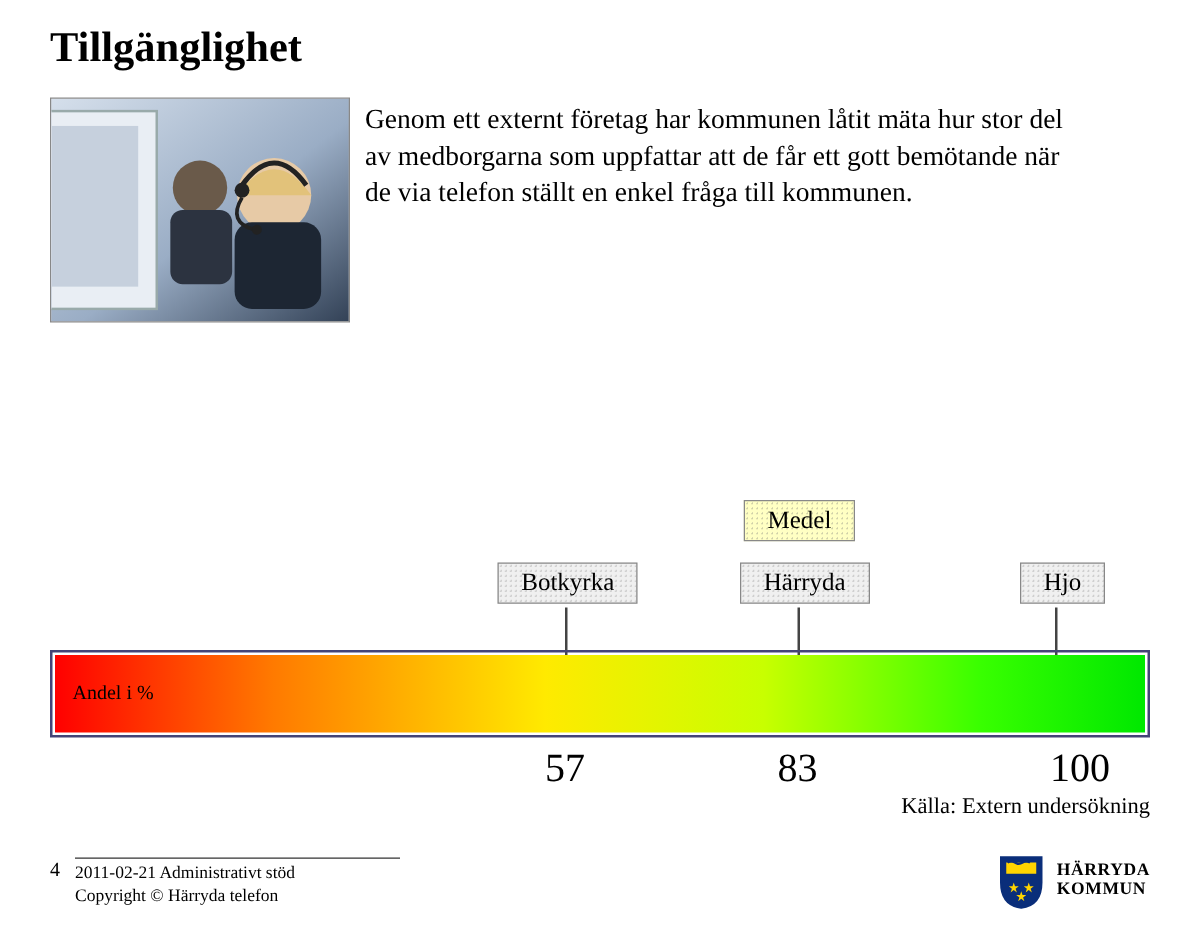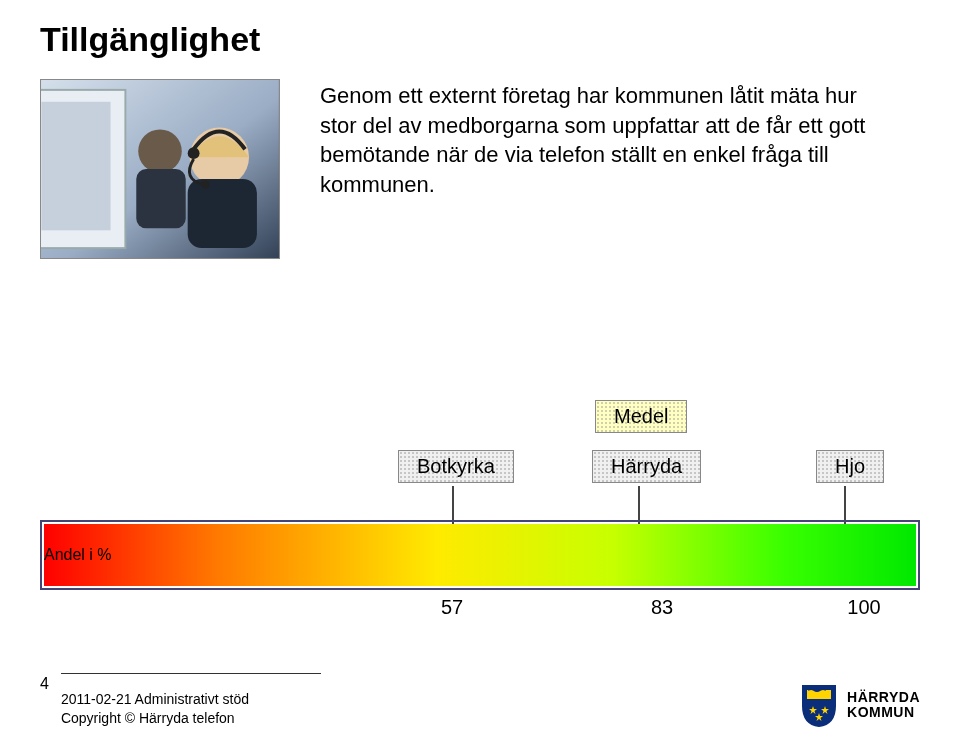--- a/index.html
+++ b/index.html
@@ -1,47 +1,47 @@
 <!DOCTYPE html>
 <html><head>
 <meta charset="utf-8">
 <style>
   * { box-sizing: border-box; margin: 0; padding: 0; }
   html, body { width: 960px; height: 750px; background: #fff; font-family: Arial, Helvetica, sans-serif; color: #000; }
-  .slide { position: relative; width: 960px; height: 750px; padding: 20px 40px 20px 40px; }
+  .slide { position: relative; width: 960px; height: 750px; padding: 20px 40px 20px 40px; font-family: Liberation Serif, serif; }
   .title { font-size: 34px; font-weight: bold; margin-bottom: 20px; }
-  .upper { display: flex; gap: 40px; margin-top: 10px; }
+  .upper { display: flex; gap: 12px; margin-top: 10px; }
   .photo { width: 240px; height: 180px; background: linear-gradient(135deg,#cfd9e6 0%, #9db0c8 45%, #3b4a5e 100%); border: 1px solid #888; position: relative; overflow: hidden; flex: 0 0 auto; }
   .photo svg { width: 100%; height: 100%; display: block; }
   .desc { font-size: 22px; line-height: 1.35; max-width: 560px; padding-top: 2px; }
   .chart-area { position: absolute; left: 40px; right: 40px; top: 390px; }
   .labels-row { position: relative; height: 130px; }
   .lbl { position: absolute; text-align: center; font-size: 20px; padding: 4px 18px; border: 1.5px solid #888; background-color: rgba(230,230,230,0.6); background-image: radial-gradient(rgba(120,120,120,0.35) 0.8px, transparent 0.8px); background-size: 4px 4px; }
   .lbl.medel { background-color: rgba(255,255,170,0.7); }
   .lbl.botk { left: 358px; top: 60px; }
   .lbl.medel { left: 555px; top: 10px; }
   .lbl.harr { left: 552px; top: 60px; }
   .lbl.hjo  { left: 776px; top: 60px; text-align: center; }
   .connector { position: absolute; width: 2px; background: #444; }
   .c-bot { left: 412px; top: 96px; height: 54px; }
   .c-har { left: 598px; top: 96px; height: 54px; }
   .c-hjo { left: 804px; top: 96px; height: 54px; }
   .gradbar-wrap { position: relative; height: 70px; border: 2px solid #447; }
   .gradbar { position: absolute; inset: 2px; background: linear-gradient(to right, #ff0000 0%, #ff7a00 20%, #ffea00 45%, #c8ff00 65%, #38ff00 85%, #00e800 100%); }
-  .axislabel { position: absolute; left: -2px; top: 50%; transform: translateY(-50%); font-size: 16px; background: #fff0; padding-left: 4px; }
-  .valrow { position: relative; height: 34px; font-size: 20px; }
+  .axislabel { position: absolute; left: -2px; top: 50%; transform: translateY(-50%); font-size: 16px; background: #fff0; padding-left: 18px; }
+  .valrow { position: relative; height: 34px; font-size: 32px; }
   .val { position: absolute; top: 6px; transform: translateX(-50%); }
   .v57 { left: 412px; }
-  .v83 { left: 622px; text-align: center; }
+  .v83 { left: 598px; text-align: center; }
   .v100 { left: 824px; }
   .source { position: absolute; right: 40px; top: 634px; font-size: 18px; }
   .footer { position: absolute; left: 40px; right: 40px; bottom: 22px; display: flex; align-items: flex-end; justify-content: space-between; }
   .footer-left { display: flex; align-items: flex-start; gap: 12px; }
   .pageno { font-size: 16px; padding-top: 2px; }
-  .footer-text { border-top: 1px solid #333; padding-top: 16px; font-size: 14px; line-height: 1.35; min-width: 260px; }
+  .footer-text { border-top: 1px solid #333; padding-top: 3px; font-size: 14px; line-height: 1.35; min-width: 260px; }
   .logo { display: flex; align-items: center; gap: 8px; }
   .logo-shield { width: 40px; height: 46px; }
   .logo-text { font-size: 14px; font-weight: bold; letter-spacing: 0.5px; line-height: 1.05; }
 </style>
 </head>
 <body>
 
 <div class="slide">
 
   <h1 class="title">Tillgänglighet</h1>
@@ -91,20 +91,21 @@
       <div class="gradbar"></div>
       <span class="axislabel">Andel i %</span>
     </div>
     <div class="valrow">
       <span class="val v57">57</span>
       <span class="val v83">83</span>
       <span class="val v100">100</span>
     </div>
   </div>
 
+  <div class="source">Källa: Extern undersökning</div>
 
   <div class="footer">
     <div class="footer-left">
       <div class="pageno">4</div>
       <div class="footer-text">
         <div>2011-02-21 Administrativt stöd</div>
         <div>Copyright © Härryda telefon</div>
       </div>
     </div>
     <div class="logo">

